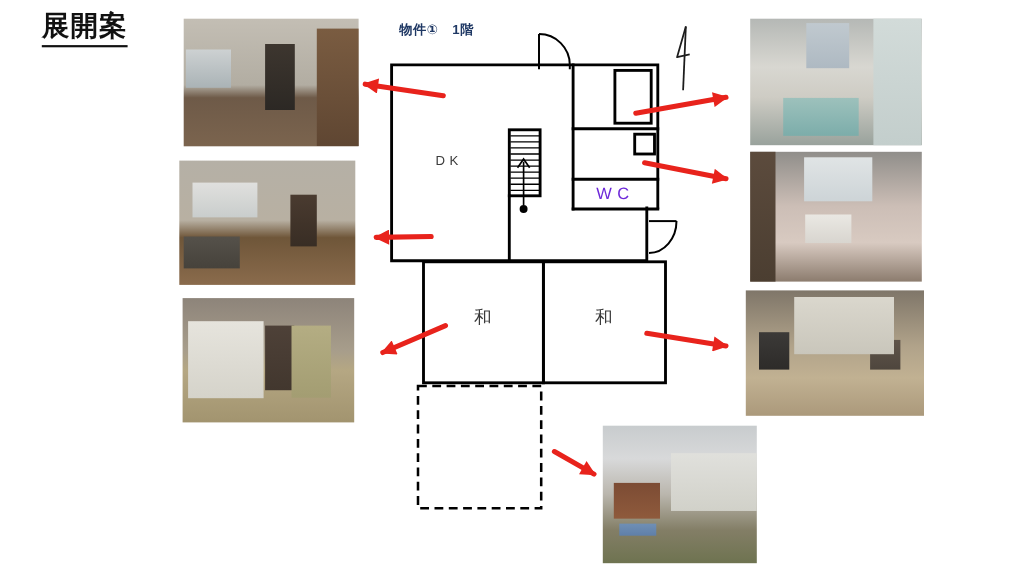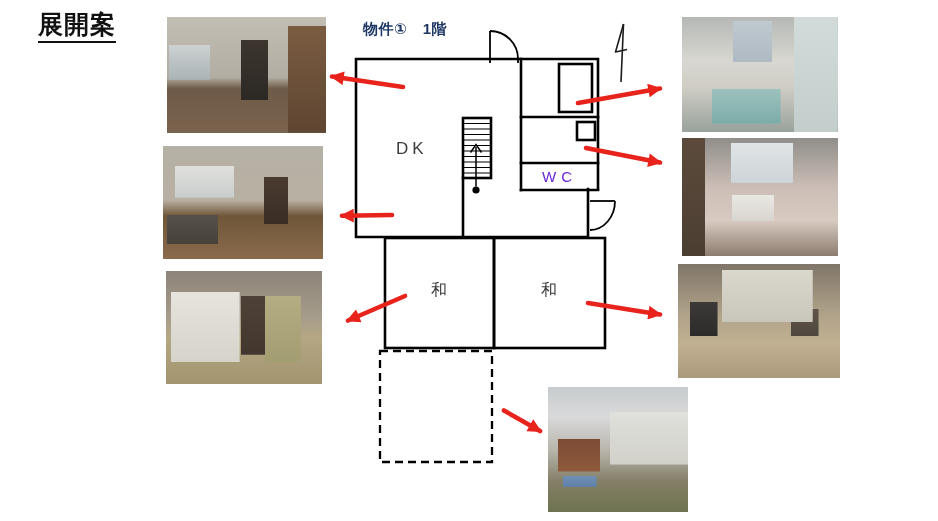--- a/index.html
+++ b/index.html
@@ -11,25 +11,25 @@
   body{font-family:"Liberation Sans","DejaVu Sans",sans-serif;}
   #canvas{position:relative;width:934px;height:521px;background:#ffffff;overflow:hidden;}
 
   .page-title{
     position:absolute;left:38px;top:10px;
     font-size:25px;font-weight:bold;color:#111;
     letter-spacing:1px;border-bottom:2.5px solid #111;padding-bottom:2px;line-height:1.15;
   }
   .plan-label{
     position:absolute;left:363px;top:21px;
-    font-size:15px;font-weight:bold;color:var(--label-navy);
+    font-size:12px;font-weight:bold;color:var(--label-navy);
     letter-spacing:0.5px;line-height:1.1;
   }
   .room-label{position:absolute;color:#303030;line-height:1;white-space:nowrap;}
-  .room-label.dk{left:396px;top:140px;font-size:17px;letter-spacing:4px;color:#3c3c3c;}
+  .room-label.dk{left:396px;top:140px;font-size:12px;letter-spacing:4px;color:#3c3c3c;}
   .room-label.wc{left:542px;top:169px;font-size:15px;letter-spacing:5px;color:#6d28d9;}
   .room-label.wa-left{left:431px;top:282px;font-size:16px;color:#3a3a3a;}
   .room-label.wa-right{left:541px;top:282px;font-size:16px;color:#3a3a3a;}
 
   svg.overlay{position:absolute;left:0;top:0;width:938px;height:521px;}
   .wall{stroke:var(--wall-black);stroke-width:2.6;fill:none;stroke-linecap:square;}
   .wall-thin{stroke:var(--wall-black);stroke-width:1.2;fill:none;}
   .door{stroke:var(--wall-black);stroke-width:1.8;fill:none;}
   .dashed{stroke:var(--wall-black);stroke-width:2.3;fill:none;stroke-dasharray:8 5;}
   .stairs-arrow{stroke:var(--wall-black);stroke-width:1.5;fill:none;}

